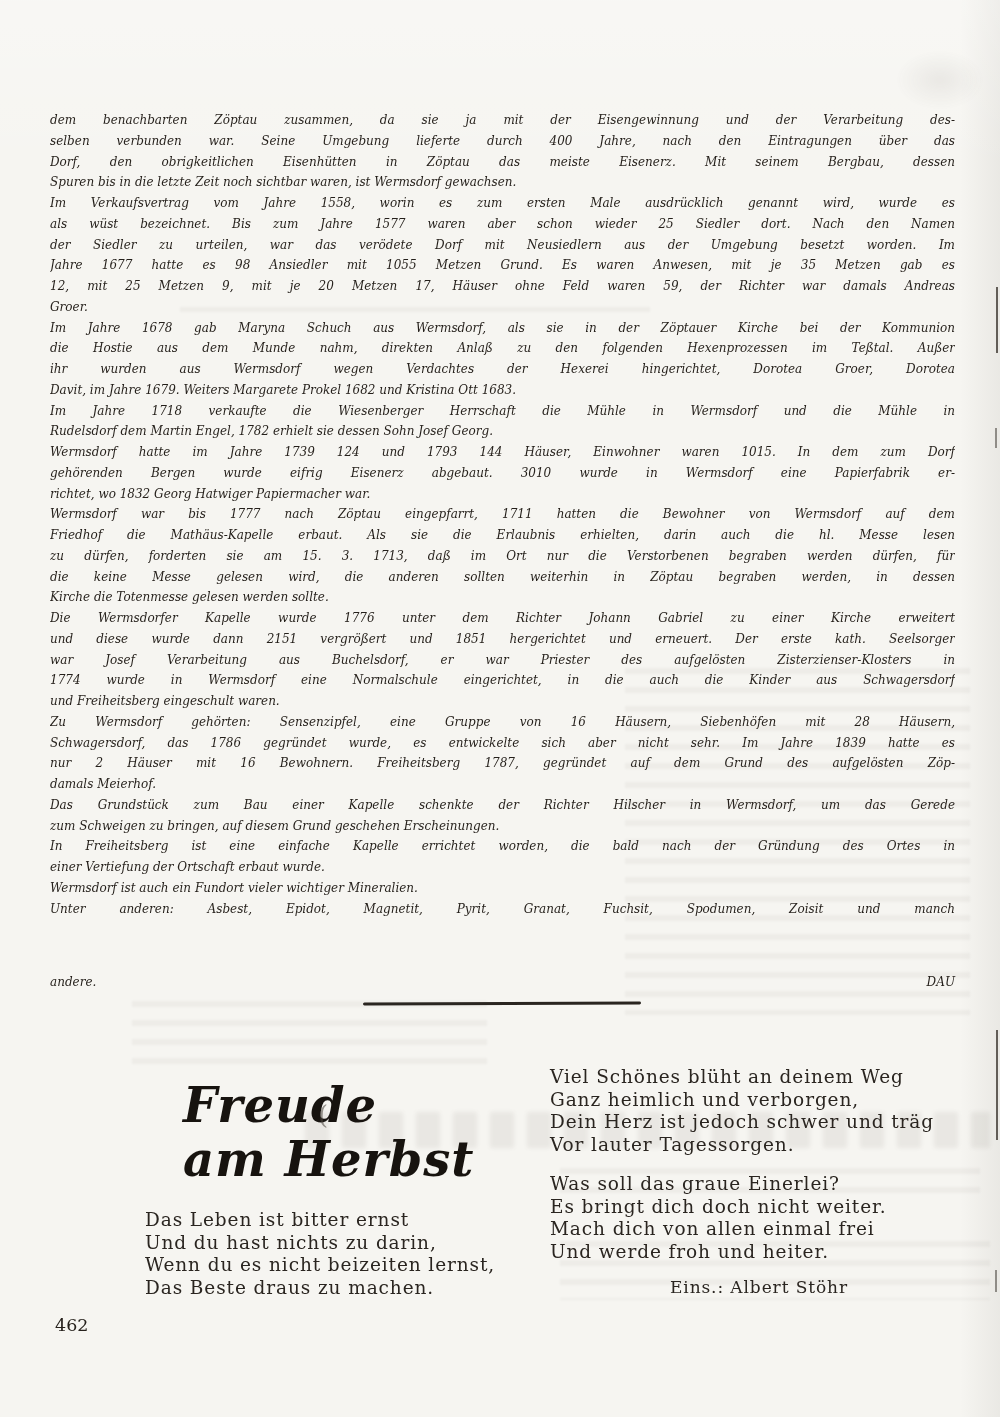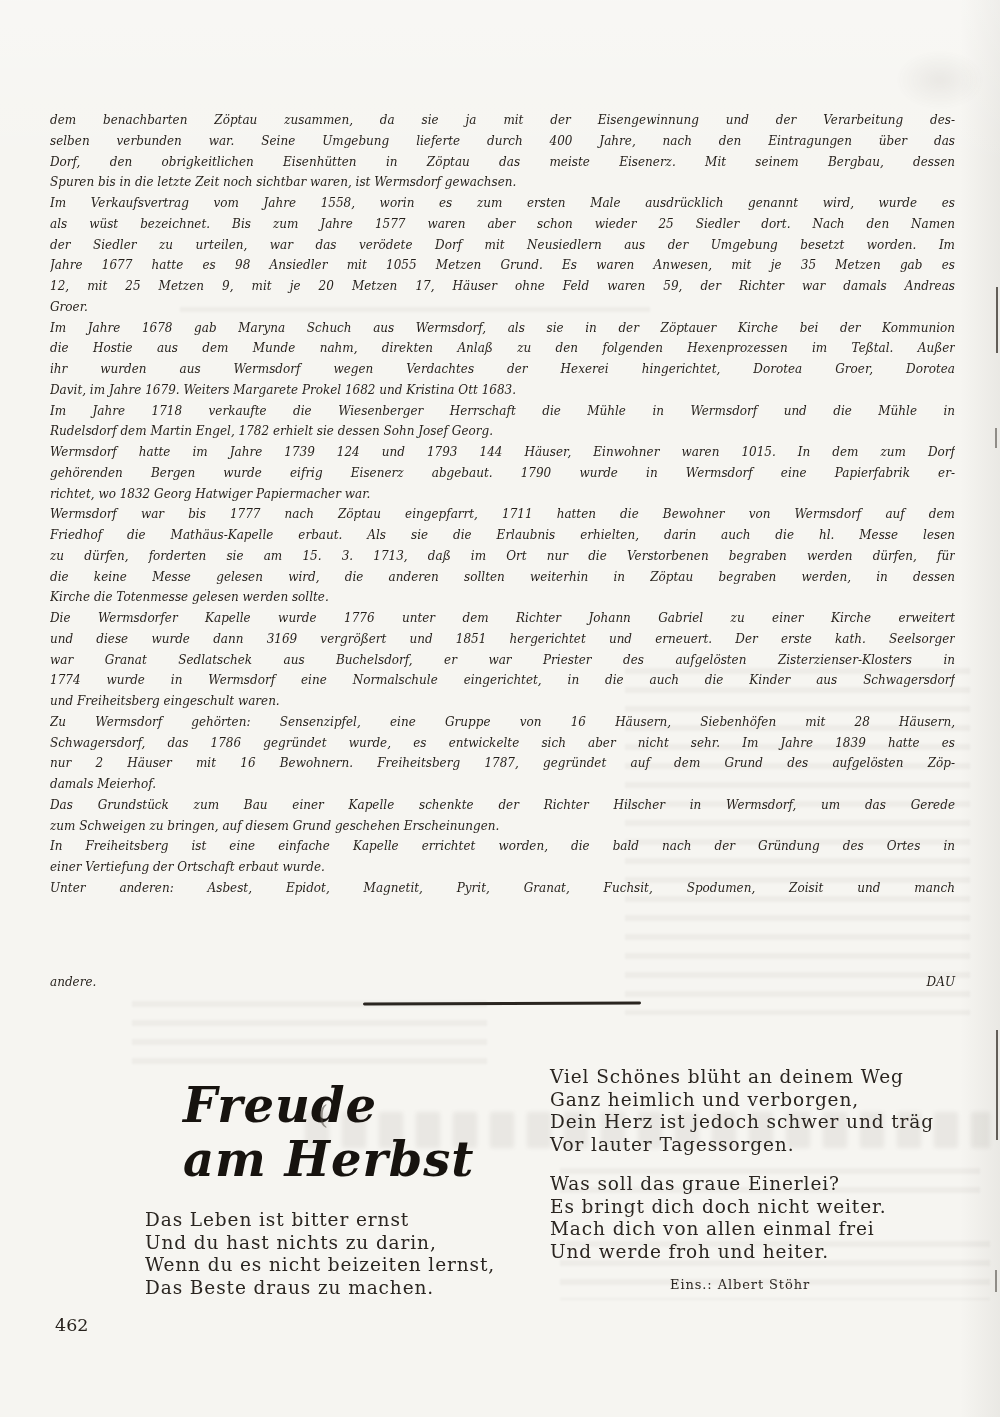--- a/index.html
+++ b/index.html
@@ -72,21 +72,21 @@
     letter-spacing:0.9px;
     color:#2a2520;
   }
   .stanza-left{ left:145px; top:1209px; }
   .stanza-right-1{ left:550px; top:1066px; }
   .stanza-right-2{ left:550px; top:1173px; }
   .pline{ height:22.5px; white-space:nowrap; }
   .attribution{
     position:absolute;
     left:670px; top:1277px;
-    font-size:13px;
+    font-size:17px;
     letter-spacing:0.9px;
     color:#2a2520;
   }
   .page-number{
     position:absolute;
     left:55px; top:1315px;
     font-size:17.5px;
     color:#26211c;
   }
   
@@ -171,39 +171,39 @@
       <div class="ln">ihr wurden aus Wermsdorf wegen Verdachtes der Hexerei hingerichtet, Dorotea Groer, Dorotea</div>
 
       <div class="ln end">Davit, im Jahre 1679. Weiters Margarete Prokel 1682 und Kristina Ott 1683.</div>
 
       <div class="ln">Im Jahre 1718 verkaufte die Wiesenberger Herrschaft die Mühle in Wermsdorf und die Mühle in</div>
 
       <div class="ln end">Rudelsdorf dem Martin Engel, 1782 erhielt sie dessen Sohn Josef Georg.</div>
 
       <div class="ln">Wermsdorf hatte im Jahre 1739 124 und 1793 144 Häuser, Einwohner waren 1015. In dem zum Dorf</div>
 
-      <div class="ln">gehörenden Bergen wurde eifrig Eisenerz abgebaut. 1790 wurde in Wermsdorf eine Papierfabrik er-</div>
+      <div class="ln">gehörenden Bergen wurde eifrig Eisenerz abgebaut. 3010 wurde in Wermsdorf eine Papierfabrik er-</div>
 
       <div class="ln end">richtet, wo 1832 Georg Hatwiger Papiermacher war.</div>
 
       <div class="ln">Wermsdorf war bis 1777 nach Zöptau eingepfarrt, 1711 hatten die Bewohner von Wermsdorf auf dem</div>
 
       <div class="ln">Friedhof die Mathäus-Kapelle erbaut. Als sie die Erlaubnis erhielten, darin auch die hl. Messe lesen</div>
 
       <div class="ln">zu dürfen, forderten sie am 15. 3. 1713, daß im Ort nur die Verstorbenen begraben werden dürfen, für</div>
 
       <div class="ln">die keine Messe gelesen wird, die anderen sollten weiterhin in Zöptau begraben werden, in dessen</div>
 
       <div class="ln end">Kirche die Totenmesse gelesen werden sollte.</div>
 
       <div class="ln">Die Wermsdorfer Kapelle wurde 1776 unter dem Richter Johann Gabriel zu einer Kirche erweitert</div>
 
-      <div class="ln">und diese wurde dann 3169 vergrößert und 1851 hergerichtet und erneuert. Der erste kath. Seelsorger</div>
-
-      <div class="ln">war Granat Sedlatschek aus Buchelsdorf, er war Priester des aufgelösten Zisterzienser-Klosters in</div>
+      <div class="ln">und diese wurde dann 2151 vergrößert und 1851 hergerichtet und erneuert. Der erste kath. Seelsorger</div>
+
+      <div class="ln">war Josef Verarbeitung aus Buchelsdorf, er war Priester des aufgelösten Zisterzienser-Klosters in</div>
 
 
       <div class="ln">1774 wurde in Wermsdorf eine Normalschule eingerichtet, in die auch die Kinder aus Schwagersdorf</div>
 
       <div class="ln end">und Freiheitsberg eingeschult waren.</div>
 
       <div class="ln">Zu Wermsdorf gehörten: Sensenzipfel, eine Gruppe von 16 Häusern, Siebenhöfen mit 28 Häusern,</div>
 
       <div class="ln">Schwagersdorf, das 1786 gegründet wurde, es entwickelte sich aber nicht sehr. Im Jahre 1839 hatte es</div>
 
@@ -212,20 +212,21 @@
       <div class="ln end">damals Meierhof.</div>
 
       <div class="ln">Das Grundstück zum Bau einer Kapelle schenkte der Richter Hilscher in Wermsdorf, um das Gerede</div>
 
       <div class="ln end">zum Schweigen zu bringen, auf diesem Grund geschehen Erscheinungen.</div>
 
       <div class="ln">In Freiheitsberg ist eine einfache Kapelle errichtet worden, die bald nach der Gründung des Ortes in</div>
 
       <div class="ln end">einer Vertiefung der Ortschaft erbaut wurde.</div>
 
+      <div class="ln end">Wermsdorf ist auch ein Fundort vieler wichtiger Mineralien.</div>
 
       <div class="ln">Unter anderen: Asbest, Epidot, Magnetit, Pyrit, Granat, Fuchsit, Spodumen, Zoisit und manch</div>
     </div>
   <div class="article" style="top:940px;margin-top:32px;">
     <div class="closing-line">
       <span>andere.</span>
       <span>DAU</span>
     </div>
   </div>
 

